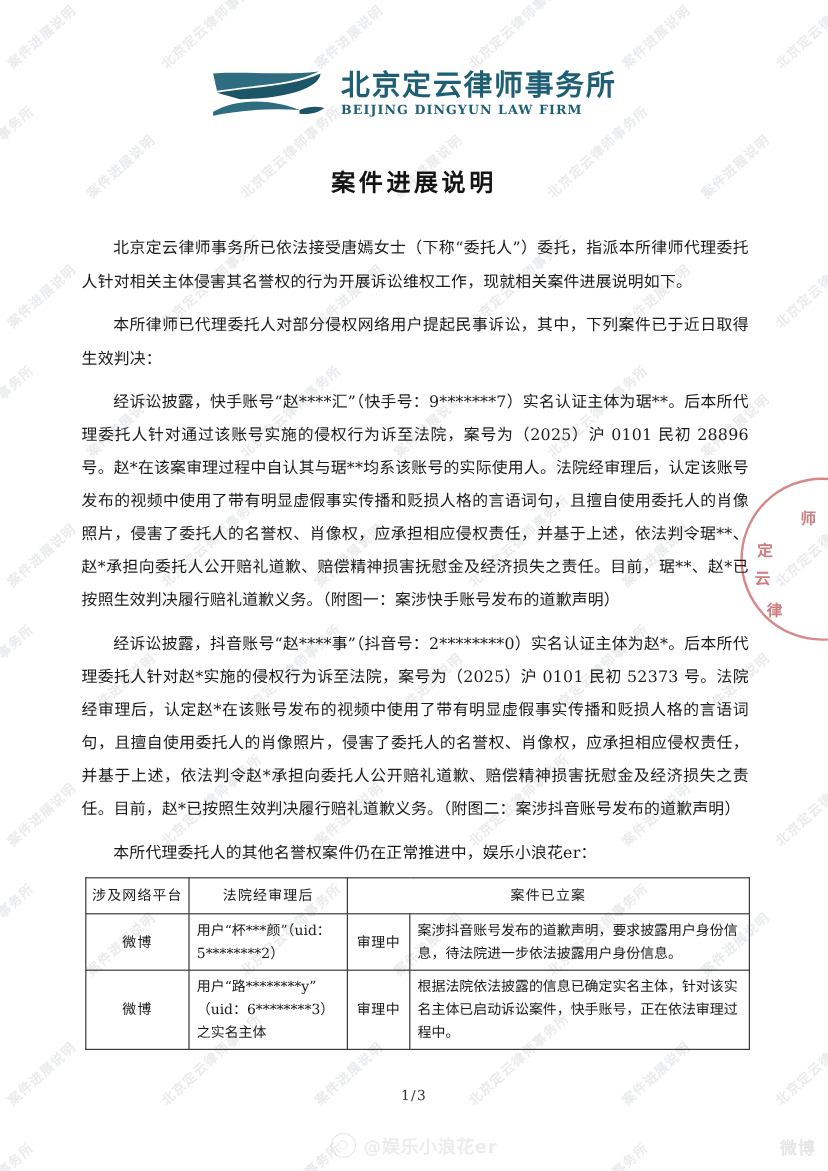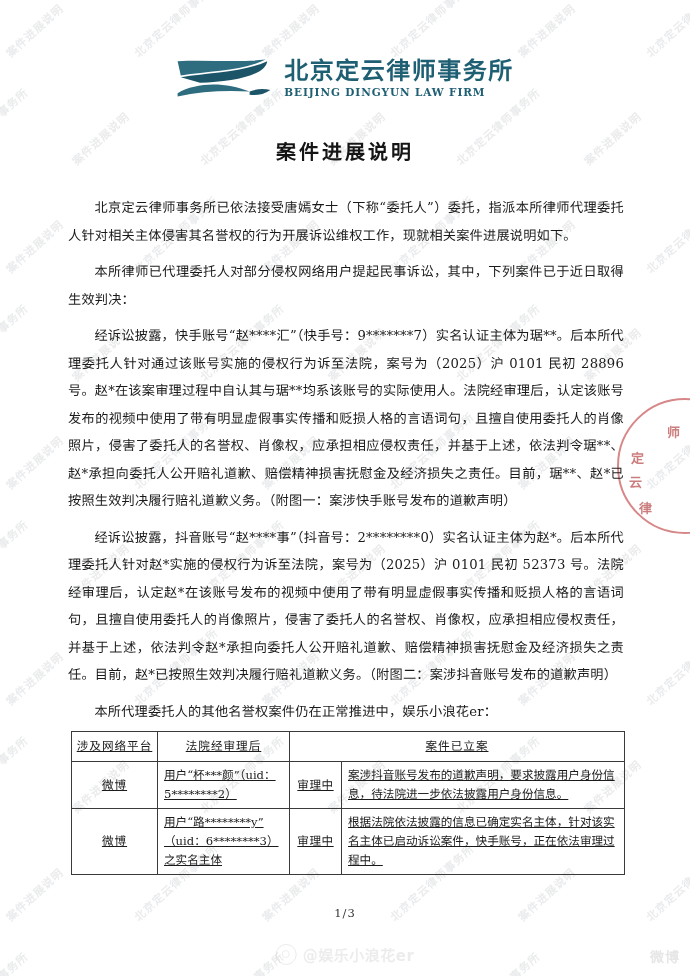--- a/index.html
+++ b/index.html
@@ -117,21 +117,20 @@
   .tbl-wrap {
     position: absolute;
     top: 731px;
     left: 71px;
     width: 554px;
   }
   table.cases {
     border-collapse: collapse;
     width: 100%;
     table-layout: fixed;
-    text-decoration: underline;
   }
   table.cases th,
   table.cases td {
     border: 1px solid #3a3a3a;
     font-size: 11.6px;
     line-height: 19px;
     padding: 4px 6px;
     color: #1a1a1a;
     font-weight: normal;
     vertical-align: middle;

